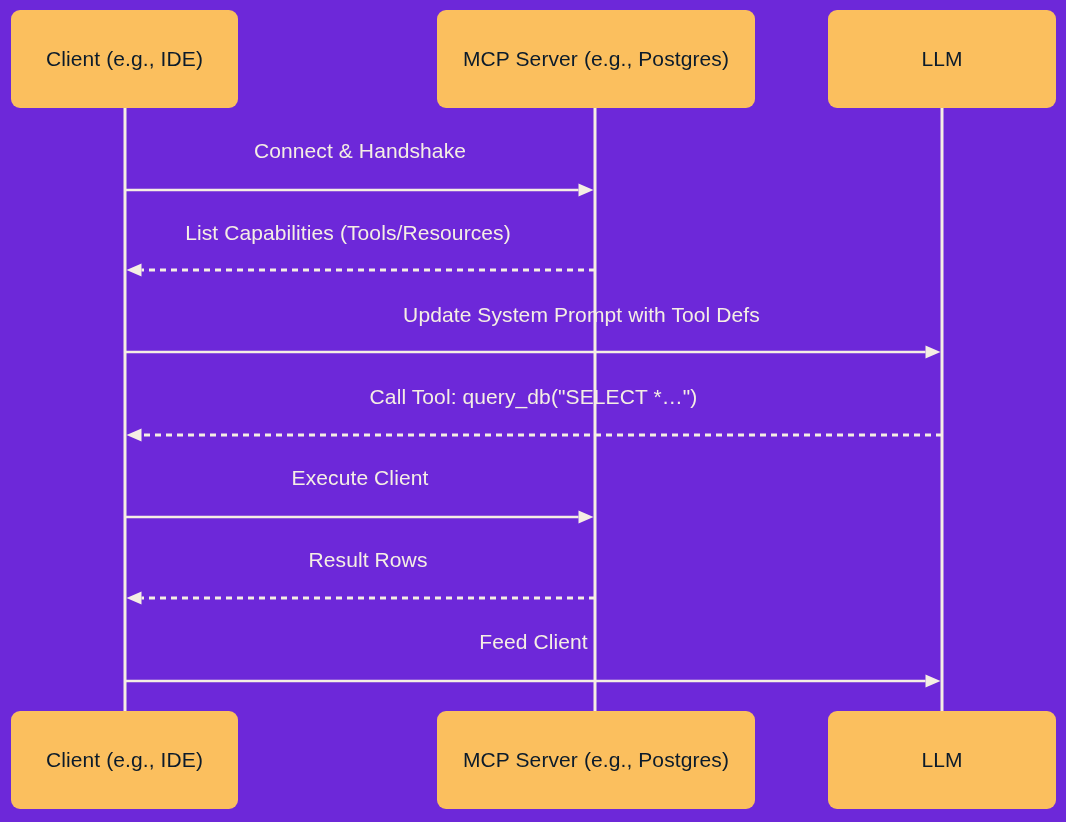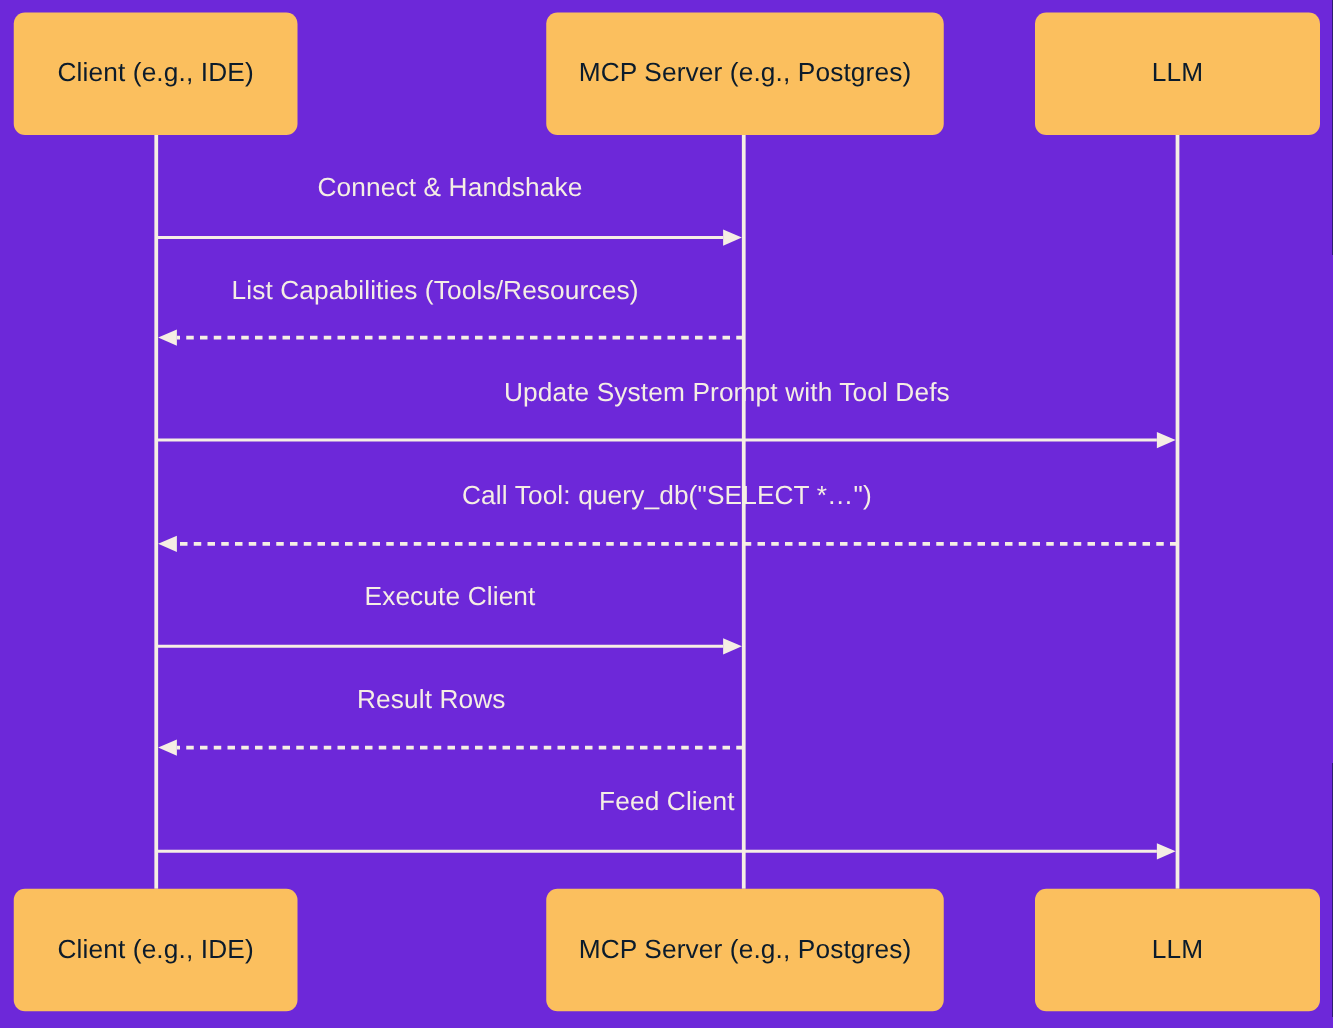--- a/index.html
+++ b/index.html
@@ -101,17 +101,17 @@
       <div class="participant-box" style="left: 828px; top: 711px; width: 228px; height: 98px;">
         <span class="participant-label">LLM</span>
       </div>
     </div>
   <div id="labels-layer">
       <div class="msg-label" style="left: 360px; top: 139px;">Connect &amp; Handshake</div>
       <div class="msg-label" style="left: 348px; top: 221px;">List Capabilities (Tools/Resources)</div>
       <div class="msg-label" style="left: 533.5px; top: 303px; margin-left: 48px;">Update System Prompt with Tool Defs</div>
       <div class="msg-label" style="left: 533.5px; top: 385px;">Call Tool: query_db("SELECT *…")</div>
       <div class="msg-label" style="left: 360px; top: 466px;">Execute Client</div>
-      <div class="msg-label" style="left: 345px; top: 548px;">Result Rows</div>
+      <div class="msg-label" style="left: 368px; top: 548px;">Result Rows</div>
       <div class="msg-label" style="left: 533.5px; top: 630px;">Feed Client</div>
     </div>
 
 </div>
 
 </body></html>

